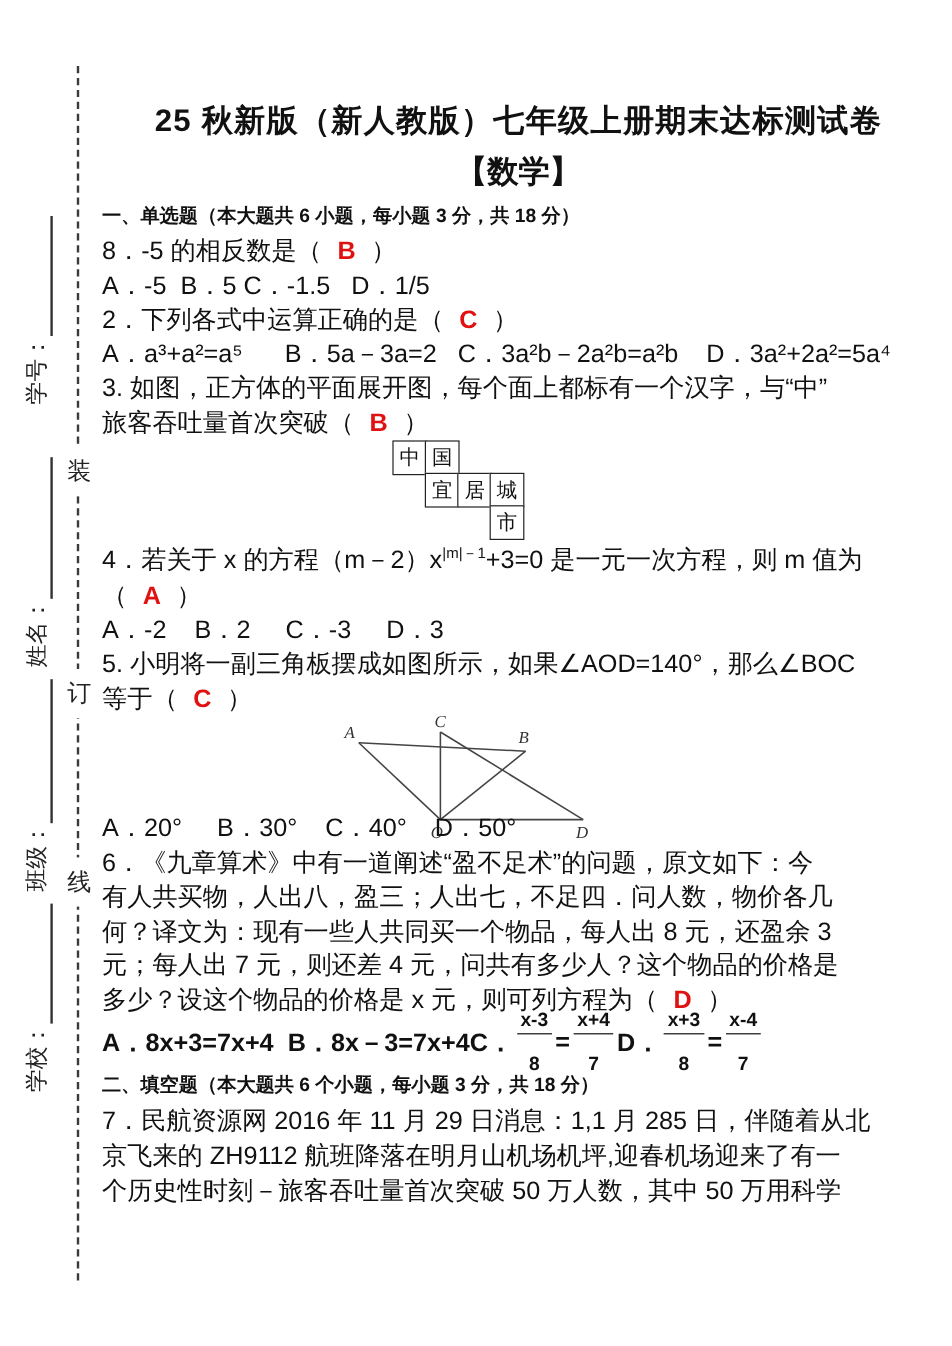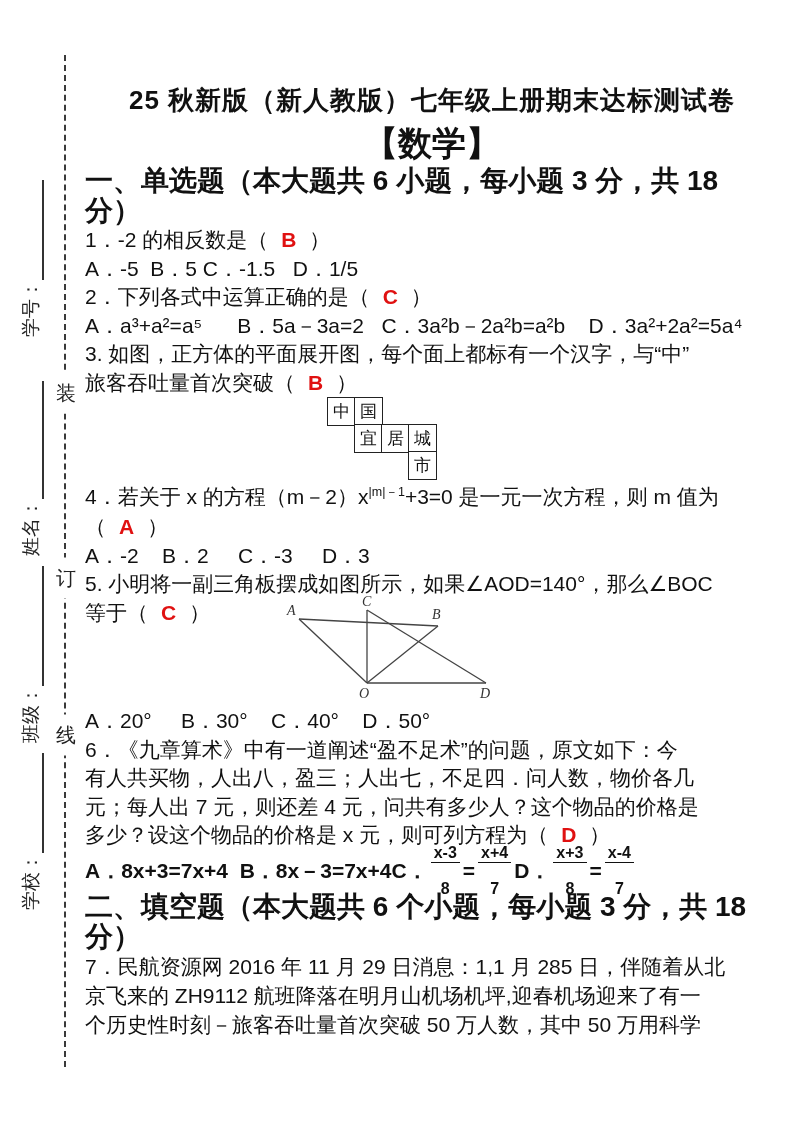--- a/index.html
+++ b/index.html
@@ -18,22 +18,22 @@
     display:flex;align-items:flex-end;white-space:nowrap;z-index:1;}
   .field-group{display:inline-flex;align-items:flex-end;}
   .blank{display:inline-block;height:22px;border-bottom:2px solid #333;}
   .blank.w1{width:100px;margin-right:10px;}
   .blank.w2{width:120px;margin-right:10px;}
   .blank.w3{width:118px;margin-right:44px;}
   .blank.w4{width:100px;}
   
   .content{position:absolute;left:85px;top:76px;width:694px;z-index:1;}
   .title{font-size:26px;font-weight:700;text-align:center;line-height:36px;margin-top:6px;letter-spacing:1px;}
-  .subtitle{font-size:34px;font-weight:700;text-align:center;line-height:34px;margin-top:8px;}
-  .sec-header{font-size:28px;font-weight:700;line-height:30px;margin-top:6px;}
+  .subtitle{font-size:26px;font-weight:700;text-align:center;line-height:34px;margin-top:8px;}
+  .sec-header{font-size:16px;font-weight:700;line-height:30px;margin-top:6px;}
   .sec-header.second{margin-top:0;}
   .line{font-size:21px;line-height:28.5px;white-space:pre;}
   .ans{color:#e01111;font-weight:700;padding:0 13px;}
   sup{font-size:12.5px;line-height:0;}
   
   .net{position:relative;height:86px;margin-left:242px;}
   .cell{position:absolute;width:29px;height:29px;border:1.5px solid #222;
     box-sizing:border-box;display:flex;align-items:center;justify-content:center;
     font-size:17px;background:#fff;}
   .c1{left:0;top:0}.c2{left:27px;top:0}.c3{left:27px;top:27px}
@@ -94,21 +94,21 @@
     <text x="197" y="104">D</text>
   </svg>
 </div>
 
 <div class="content">
   <div class="title">25 秋新版（新人教版）七年级上册期末达标测试卷</div>
   <div class="subtitle">【数学】</div>
 
   <div class="sec-header">一、单选题（本大题共 6 小题，每小题 3 分，共 18 分）</div>
 
-  <div class="line"><span>1．-2 的相反数是（</span><span class="ans">B</span><span>）</span></div>
+  <div class="line"><span>8．-5 的相反数是（</span><span class="ans">B</span><span>）</span></div>
   <div class="line">A．-5  B．5 C．-1.5   D．1/5</div>
 
   <div class="line"><span>2．下列各式中运算正确的是（</span><span class="ans">C</span><span>）</span></div>
   <div class="line">A．a³+a²=a⁵      B．5a－3a=2   C．3a²b－2a²b=a²b    D．3a²+2a²=5a⁴</div>
 
   <div class="line">3. 如图，正方体的平面展开图，每个面上都标有一个汉字，与“中”</div>
   <div class="line"><span>旅客吞吐量首次突破（</span><span class="ans">B</span><span>）</span></div>
 
   <div class="net">
     <div class="cell c1">中</div>
@@ -124,20 +124,21 @@
   <div class="line" style="line-height:30px"><span>（</span><span class="ans">A</span><span>）</span></div>
   <div class="line">A．-2    B．2     C．-3     D．3</div>
 
   <div class="line">5. 小明将一副三角板摆成如图所示，如果∠AOD=140°，那么∠BOC</div>
   <div class="line"><span>等于（</span><span class="ans">C</span><span>）</span></div>
   <div class="tri-spacer"></div>
   <div class="line">A．20°     B．30°    C．40°    D．50°</div>
 
   <div class="line">6．《九章算术》中有一道阐述“盈不足术”的问题，原文如下：今</div>
   <div class="line">有人共买物，人出八，盈三；人出七，不足四．问人数，物价各几</div>
+  <div class="line">何？译文为：现有一些人共同买一个物品，每人出 8 元，还盈余 3</div>
   <div class="line">元；每人出 7 元，则还差 4 元，问共有多少人？这个物品的价格是</div>
   <div class="line"><span>多少？设这个物品的价格是 x 元，则可列方程为（</span><span class="ans">D</span><span>）</span></div>
 
   <div class="frac-line">
     <span>A．8x+3=7x+4  </span><span>B．8x－3=7x+4</span><span>C．</span><span class="frac"><span class="num">x-3</span><span class="den">8</span></span><span>=</span><span class="frac"><span class="num">x+4</span><span class="den">7</span></span><span>D．</span><span class="frac"><span class="num">x+3</span><span class="den">8</span></span><span>=</span><span class="frac"><span class="num">x-4</span><span class="den">7</span></span>
   </div>
 
   <div class="sec-header second">二、填空题（本大题共 6 个小题，每小题 3 分，共 18 分）</div>
 
   <div class="q7">

